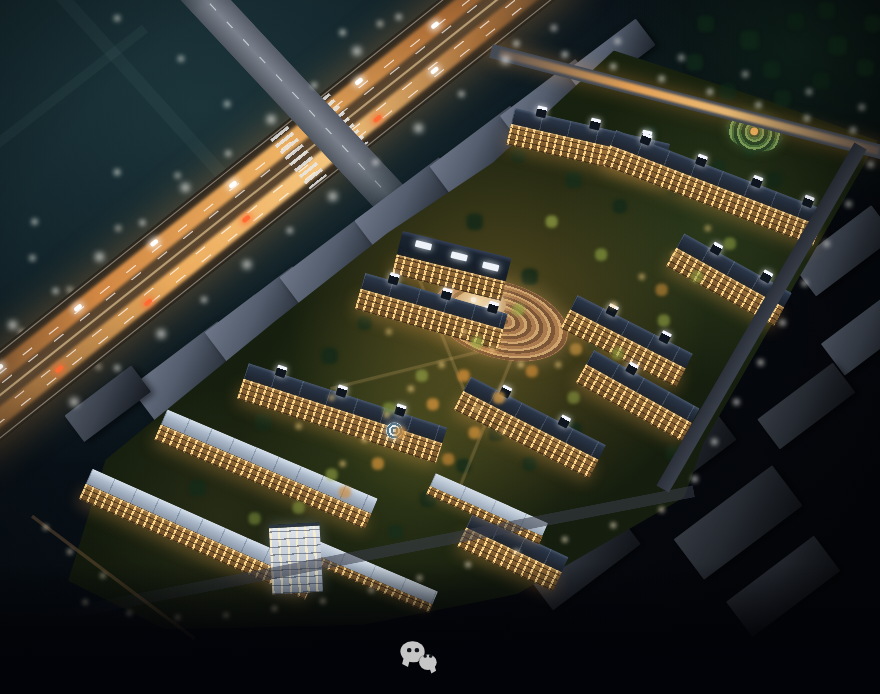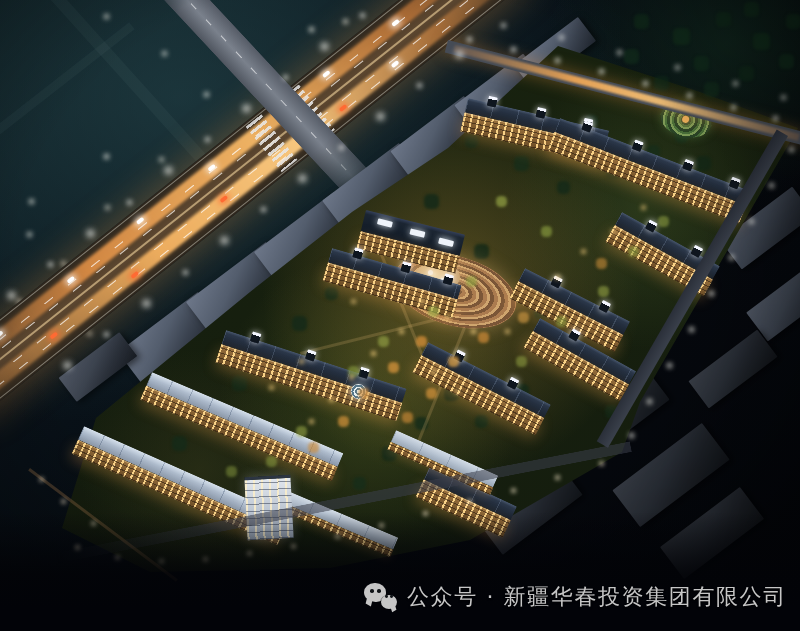--- a/index.html
+++ b/index.html
@@ -409,16 +409,15 @@
 
   <div class="abs caption">
     <span class="wx">
       <span class="b1"></span>
       <span class="eye" style="left:6px;top:7px"></span>
       <span class="eye" style="left:13px;top:7px"></span>
       <span class="b2"></span>
       <span class="eye" style="left:21px;top:13px;width:2.8px;height:2.8px"></span>
       <span class="eye" style="left:26px;top:13px;width:2.8px;height:2.8px"></span>
     </span>
-    <span class="cap-text">公众号 · 新疆华春投资集团有限公司</span>
   </div>
 
 </div>
 
 </body></html>

